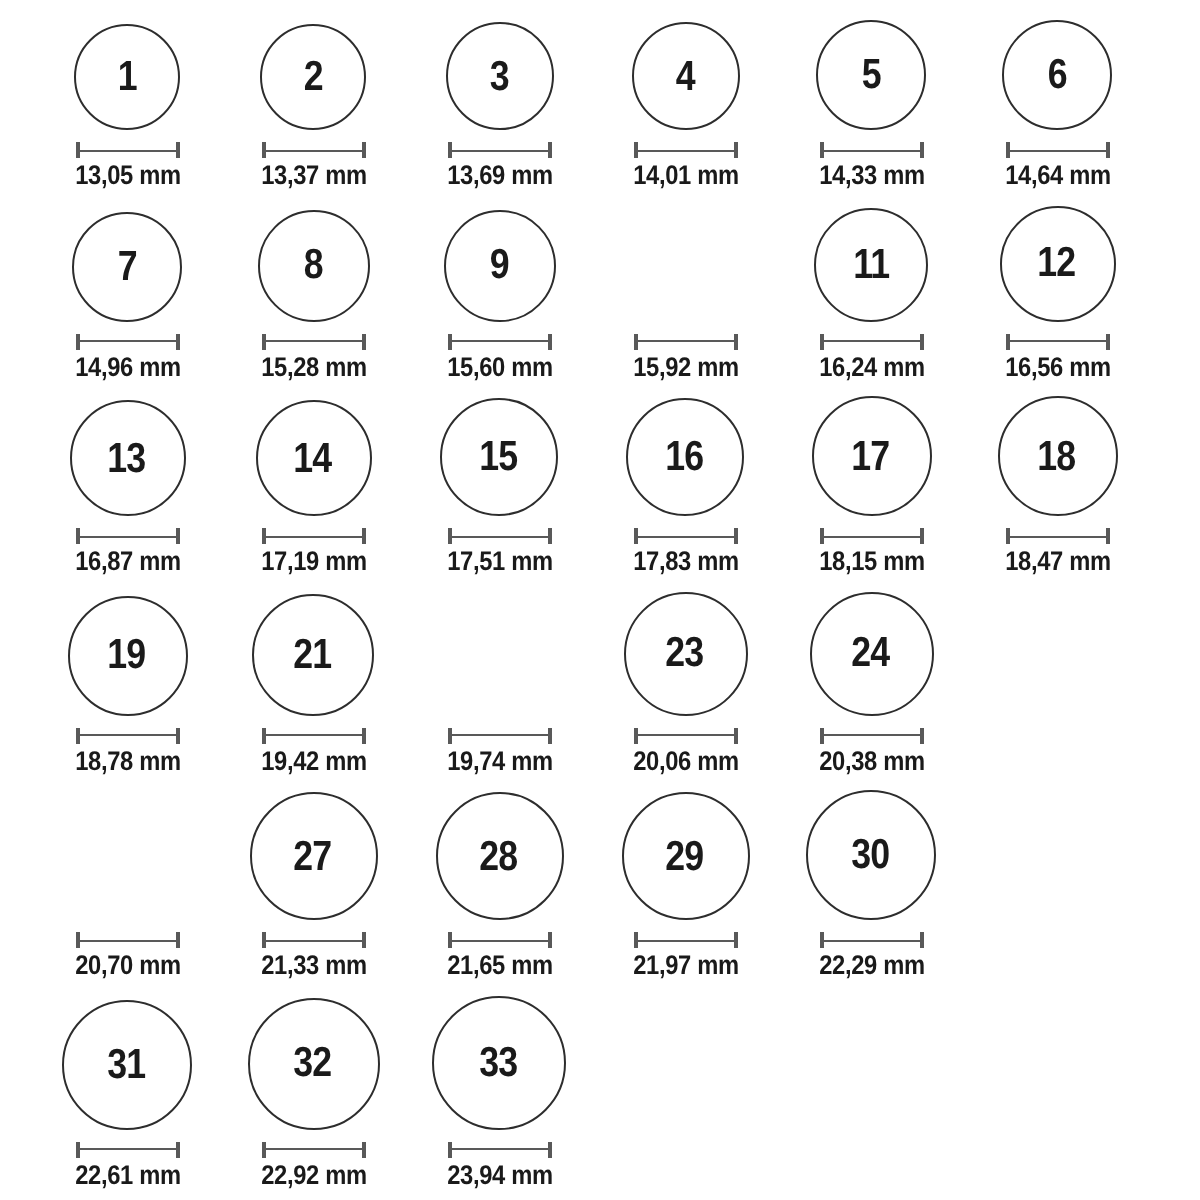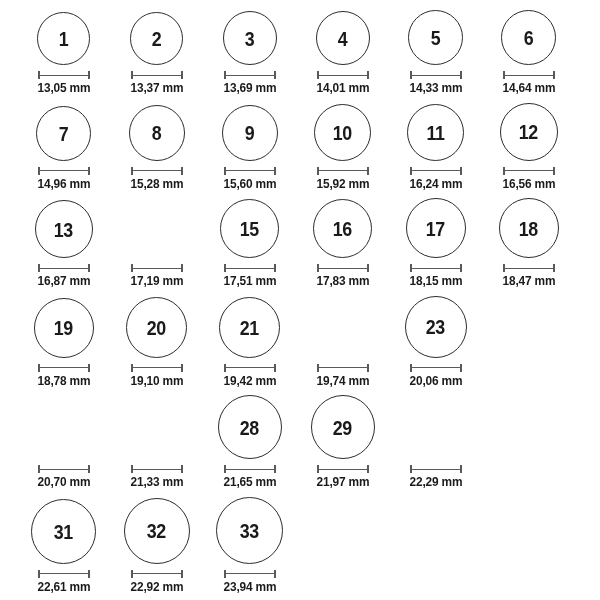--- a/index.html
+++ b/index.html
@@ -162,23 +162,20 @@
       <div class="cell">
         <div class="circle" style="width:56px;height:56px">
           <span class="num">9</span>
         </div>
         <div class="measure">
           <div class="measure-bar"></div>
         </div>
         <span class="dia-label">15,60 mm</span>
       </div>
       <div class="cell">
-        <div class="circle" style="width:57px;height:57px">
-          <span class="num">10</span>
-        </div>
         <div class="measure">
           <div class="measure-bar"></div>
         </div>
         <span class="dia-label">15,92 mm</span>
       </div>
       <div class="cell">
         <div class="circle" style="width:57px;height:57px">
           <span class="num">11</span>
         </div>
         <div class="measure">
@@ -200,20 +197,23 @@
       <div class="cell">
         <div class="circle" style="width:58px;height:58px">
           <span class="num">13</span>
         </div>
         <div class="measure">
           <div class="measure-bar"></div>
         </div>
         <span class="dia-label">16,87 mm</span>
       </div>
       <div class="cell">
+        <div class="circle" style="width:58px;height:58px">
+          <span class="num">14</span>
+        </div>
         <div class="measure">
           <div class="measure-bar"></div>
         </div>
         <span class="dia-label">17,19 mm</span>
       </div>
       <div class="cell">
         <div class="circle" style="width:59px;height:59px">
           <span class="num">15</span>
         </div>
         <div class="measure">
@@ -254,29 +254,20 @@
         <div class="circle" style="width:60px;height:60px">
           <span class="num">19</span>
         </div>
         <div class="measure">
           <div class="measure-bar"></div>
         </div>
         <span class="dia-label">18,78 mm</span>
       </div>
       <div class="cell">
         <div class="circle" style="width:61px;height:61px">
-          <span class="num">20</span>
-        </div>
-        <div class="measure">
-          <div class="measure-bar"></div>
-        </div>
-        <span class="dia-label">19,10 mm</span>
-      </div>
-      <div class="cell">
-        <div class="circle" style="width:61px;height:61px">
           <span class="num">21</span>
         </div>
         <div class="measure">
           <div class="measure-bar"></div>
         </div>
         <span class="dia-label">19,42 mm</span>
       </div>
       <div class="cell">
         <div class="measure">
           <div class="measure-bar"></div>
@@ -285,29 +276,41 @@
       </div>
       <div class="cell">
         <div class="circle" style="width:62px;height:62px">
           <span class="num">23</span>
         </div>
         <div class="measure">
           <div class="measure-bar"></div>
         </div>
         <span class="dia-label">20,06 mm</span>
       </div>
+      <div class="cell">
+        <div class="circle" style="width:62px;height:62px">
+          <span class="num">24</span>
+        </div>
+        <div class="measure">
+          <div class="measure-bar"></div>
+        </div>
+        <span class="dia-label">20,38 mm</span>
+      </div>
     </div>
     <div class="row">
       <div class="cell">
         <div class="measure">
           <div class="measure-bar"></div>
         </div>
         <span class="dia-label">20,70 mm</span>
       </div>
       <div class="cell">
+        <div class="circle" style="width:64px;height:64px">
+          <span class="num">27</span>
+        </div>
         <div class="measure">
           <div class="measure-bar"></div>
         </div>
         <span class="dia-label">21,33 mm</span>
       </div>
       <div class="cell">
         <div class="circle" style="width:64px;height:64px">
           <span class="num">28</span>
         </div>
         <div class="measure">
@@ -318,20 +321,23 @@
       <div class="cell">
         <div class="circle" style="width:64px;height:64px">
           <span class="num">29</span>
         </div>
         <div class="measure">
           <div class="measure-bar"></div>
         </div>
         <span class="dia-label">21,97 mm</span>
       </div>
       <div class="cell">
+        <div class="circle" style="width:65px;height:65px">
+          <span class="num">30</span>
+        </div>
         <div class="measure">
           <div class="measure-bar"></div>
         </div>
         <span class="dia-label">22,29 mm</span>
       </div>
     </div>
     <div class="row">
       <div class="cell">
         <div class="circle" style="width:65px;height:65px">
           <span class="num">31</span>

